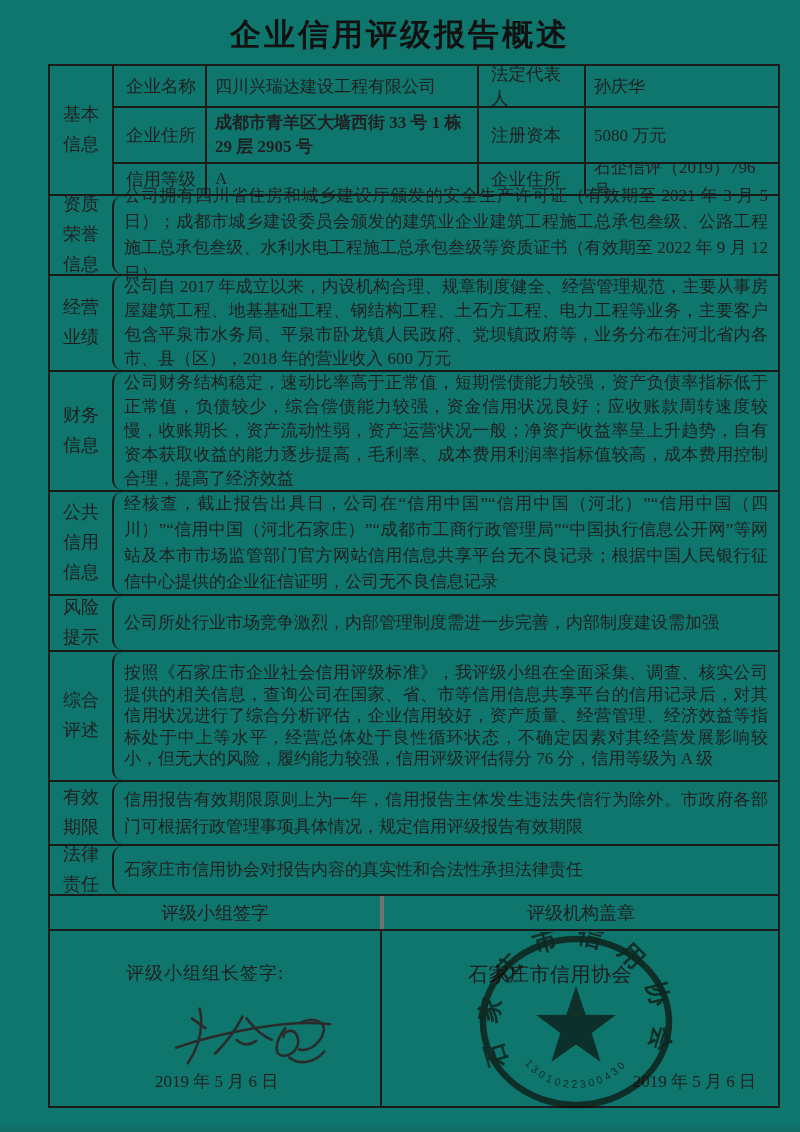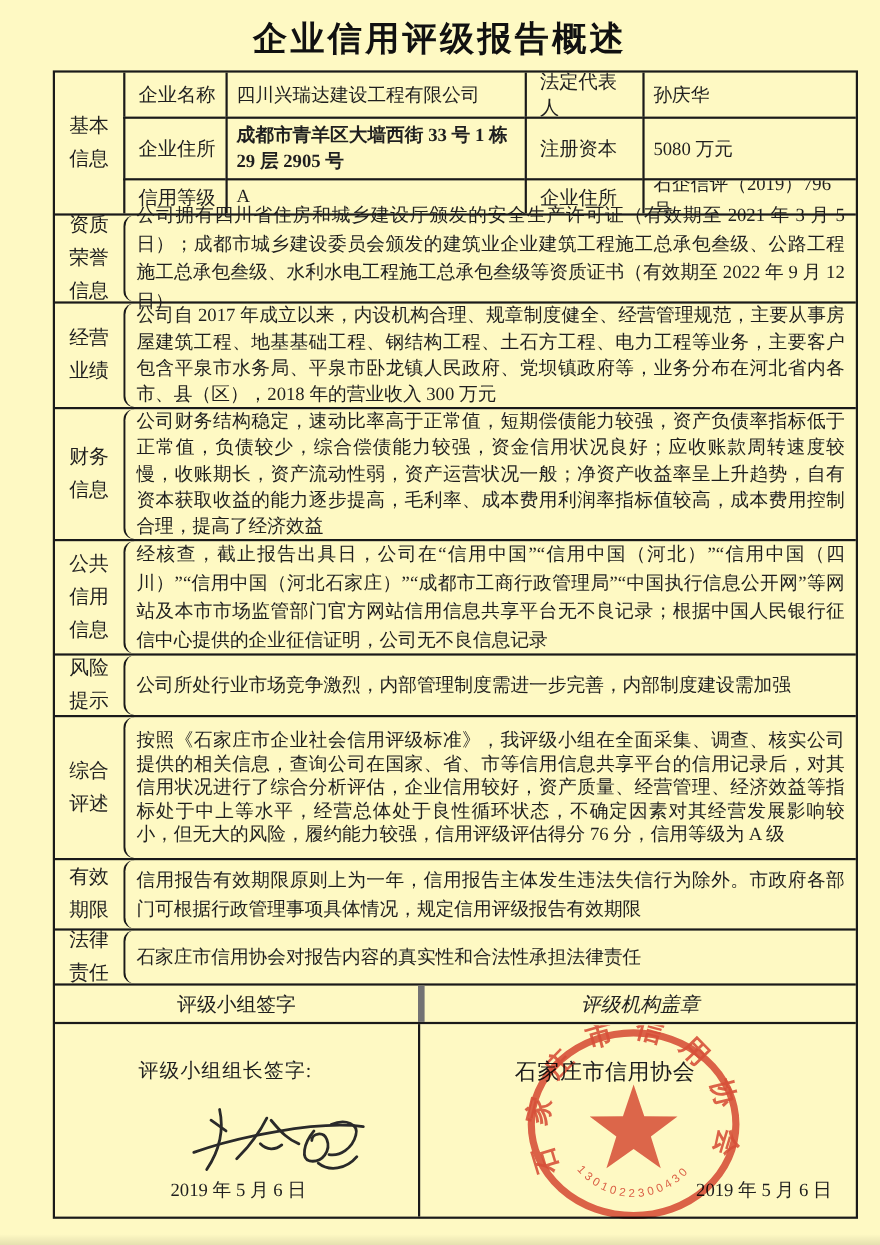--- a/index.html
+++ b/index.html
@@ -6,21 +6,21 @@
   html,body { width: 800px; }
   body {
     font-family: "Liberation Serif", "DejaVu Serif", serif;
     background: #ffffff;
     color: #1f1f1f;
   }
   .page {
     position: relative;
     width: 800px;
     height: 1132px;
-    background: #fef9c3;
+    background: #0f766e;
     overflow: hidden;
   }
   .scan-edge-bottom {
     position: absolute; left: 0; right: 0; bottom: 0; height: 10px;
     background: linear-gradient(180deg, rgba(0,0,0,0) 0%, rgba(0,0,0,0.10) 100%);
   }
   .page-title {
     position: absolute;
     top: 14px; left: 0; width: 100%;
     text-align: center;
@@ -85,21 +85,21 @@
   .bcell.btop { border-top: 2px solid #1a1a1a; }
   .bcell.blabel { justify-content: flex-start; padding-left: 12px; font-size: 17.5px; }
   .bcell p { line-height: 24px; }
   
   .sig-header { height: 35px; }
   .sig-header .sh-cell {
     display: flex; align-items: center; justify-content: center;
     font-size: 18px;
   }
   .sh-left { width: 330px; flex: 0 0 330px; }
-  .sh-right { flex: 1 1 auto; border-left: 6px solid #737373; font-style: italic; }
+  .sh-right { flex: 1 1 auto; border-left: 4px solid #737373; }
   .sig-body { height: 177px; }
   .sb-left { width: 330px; flex: 0 0 330px; position: relative; }
   .sb-right { flex: 1 1 auto; border-left: 2px solid #1a1a1a; position: relative; }
   .leader-sign-label {
     position: absolute; left: 76px; top: 30px;
     font-size: 18px; letter-spacing: 1px;
   }
   .signature-svg { position: absolute; left: 118px; top: 64px; }
   .sig-date-left {
     position: absolute; bottom: 13px; left: 105px;
@@ -196,21 +196,21 @@
       <div class="row-content">
           <p>公司拥有四川省住房和城乡建设厅颁发的安全生产许可证（有效期至 2021 年 3 月 5 日）；成都市城乡建设委员会颁发的建筑业企业建筑工程施工总承包叁级、公路工程施工总承包叁级、水利水电工程施工总承包叁级等资质证书（有效期至 2022 年 9 月 12 日）</p>
         </div>
     </div>
 
     <div class="trow lh24" style="height:96px;">
       <div class="row-label">
           <span>经营业绩</span>
         </div>
       <div class="row-content">
-          <p>公司自 2017 年成立以来，内设机构合理、规章制度健全、经营管理规范，主要从事房屋建筑工程、地基基础工程、钢结构工程、土石方工程、电力工程等业务，主要客户包含平泉市水务局、平泉市卧龙镇人民政府、党坝镇政府等，业务分布在河北省内各市、县（区），2018 年的营业收入 300 万元</p>
+          <p>公司自 2017 年成立以来，内设机构合理、规章制度健全、经营管理规范，主要从事房屋建筑工程、地基基础工程、钢结构工程、土石方工程、电力工程等业务，主要客户包含平泉市水务局、平泉市卧龙镇人民政府、党坝镇政府等，业务分布在河北省内各市、县（区），2018 年的营业收入 600 万元</p>
         </div>
     </div>
 
     <div class="trow lh24" style="height:120px;">
       <div class="row-label">
           <span>财务信息</span>
         </div>
       <div class="row-content">
           <p>公司财务结构稳定，速动比率高于正常值，短期偿债能力较强，资产负债率指标低于正常值，负债较少，综合偿债能力较强，资金信用状况良好；应收账款周转速度较慢，收账期长，资产流动性弱，资产运营状况一般；净资产收益率呈上升趋势，自有资本获取收益的能力逐步提高，毛利率、成本费用利润率指标值较高，成本费用控制合理，提高了经济效益</p>
         </div>

